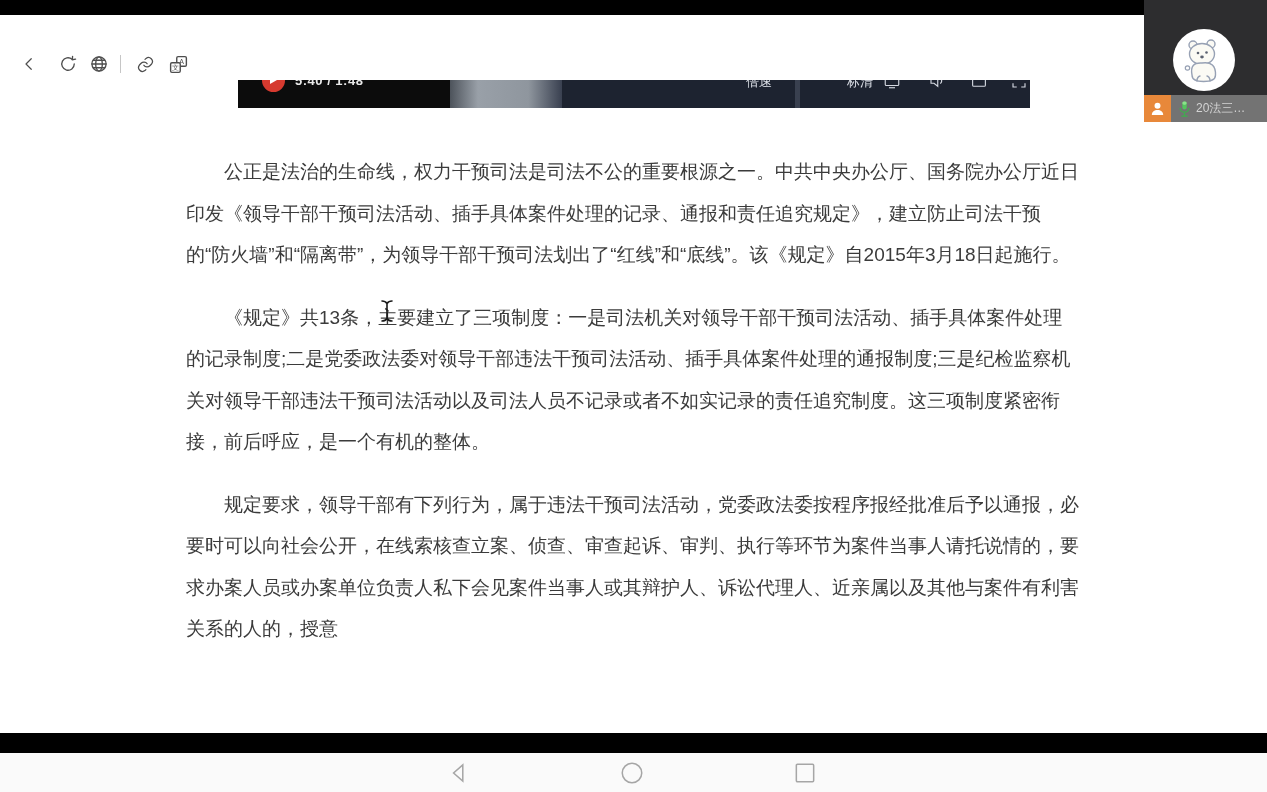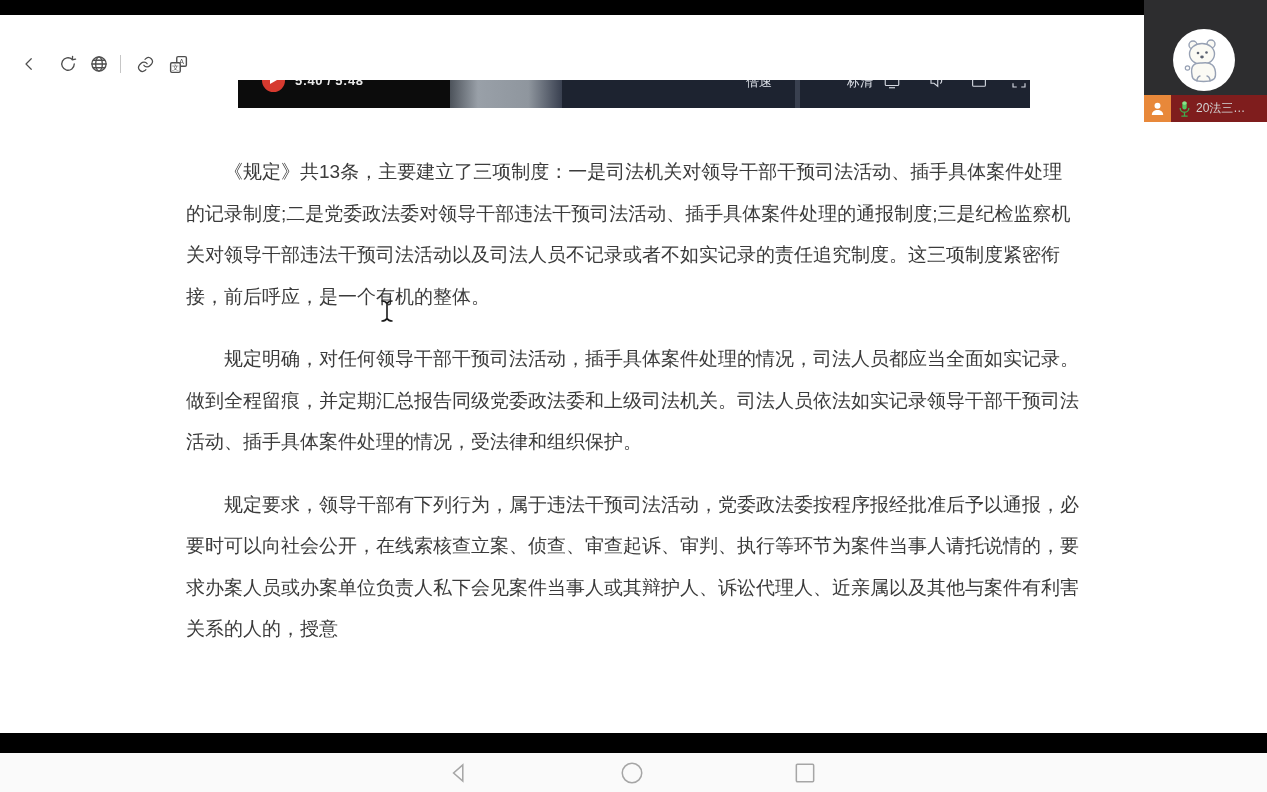--- a/index.html
+++ b/index.html
@@ -50,21 +50,21 @@
   .text-cursor { position:absolute; left:379px; top:299px; width:16px; height:24px; z-index:3; }
   .text-cursor svg { stroke:#1a1a1a; fill:none; stroke-width:1.6; stroke-linecap:round; }
 
   
   .call-overlay { position:absolute; left:1144px; top:0; width:123px; height:122px;
     background:#2d2d2f; z-index:10; }
   .avatar { position:absolute; left:29px; top:29px; width:62px; height:62px; border-radius:50%;
     background:#ffffff; overflow:hidden; }
   .overlay-footer { position:absolute; left:0; bottom:0; width:123px; height:27px; display:flex; }
   .person-btn { width:27px; height:27px; background:#e8883a; display:flex; align-items:center; justify-content:center; }
-  .footer-rest { flex:1; background:#7f1d1d; display:flex; align-items:center; padding-left:7px; }
+  .footer-rest { flex:1; background:#737373; display:flex; align-items:center; padding-left:7px; }
   .participant-name { color:#d3d3d3; font-size:12px; margin-left:5px; white-space:nowrap; overflow:hidden; }
 </style>
 </head>
 <body>
 
 <div class="top-black-bar"></div>
 
 <div class="toolbar">
   <div class="tb-icon" style="margin-right:17px">
     <svg width="18" height="18" viewBox="0 0 24 24">
@@ -99,21 +99,21 @@
       <text x="8.5" y="18.5" text-anchor="middle" font-size="8" stroke="none" fill="#4e4e4e" font-family="Liberation Sans, sans-serif">文</text>
     </svg>
   </div>
 </div>
 
 <div class="video-strip">
   <div class="vs-black"></div>
   <div class="vs-gray"></div>
   <div class="vs-divider"></div>
   <div class="vs-logo"></div>
-  <div class="vs-time">5:40 / 5:48</div>
+  <div class="vs-time">5:40 / 1:48</div>
   <div class="vs-label vs-speed">倍速</div>
   <div class="vs-label vs-quality">标清</div>
   <div class="vs-icon vs-cast">
     <svg width="18" height="18" viewBox="0 0 24 24">
         <rect x="3" y="5" width="18" height="13" rx="1.5"></rect>
         <path d="M8 21 h8"></path>
       </svg>
   </div>
   <div class="vs-icon vs-volume">
     <svg width="18" height="18" viewBox="0 0 24 24">
@@ -127,22 +127,22 @@
       </svg>
   </div>
   <div class="vs-icon vs-fullscreen">
     <svg width="18" height="18" viewBox="0 0 24 24">
         <path d="M4 9 V4 h5 M15 4 h5 v5 M20 15 v5 h-5 M9 20 H4 v-5"></path>
       </svg>
   </div>
 </div>
 
 <div class="article">
+  <p>公正是法治的生命线，权力干预司法是司法不公的重要根源之一。中共中央办公厅、国务院办公厅近日印发《领导干部干预司法活动、插手具体案件处理的记录、通报和责任追究规定》，建立防止司法干预的“防火墙”和“隔离带”，为领导干部干预司法划出了“红线”和“底线”。该《规定》自2015年3月18日起施行。</p>
   <p>《规定》共13条，主要建立了三项制度：一是司法机关对领导干部干预司法活动、插手具体案件处理的记录制度;二是党委政法委对领导干部违法干预司法活动、插手具体案件处理的通报制度;三是纪检监察机关对领导干部违法干预司法活动以及司法人员不记录或者不如实记录的责任追究制度。这三项制度紧密衔接，前后呼应，是一个有机的整体。</p>
-  <p>规定明确，对任何领导干部干预司法活动，插手具体案件处理的情况，司法人员都应当全面如实记录。做到全程留痕，并定期汇总报告同级党委政法委和上级司法机关。司法人员依法如实记录领导干部干预司法活动、插手具体案件处理的情况，受法律和组织保护。</p>
   <p>规定要求，领导干部有下列行为，属于违法干预司法活动，党委政法委按程序报经批准后予以通报，必要时可以向社会公开，在线索核查立案、侦查、审查起诉、审判、执行等环节为案件当事人请托说情的，要求办案人员或办案单位负责人私下会见案件当事人或其辩护人、诉讼代理人、近亲属以及其他与案件有利害关系的人的，授意</p>
 </div>
 
 <div class="text-cursor">
   <svg width="16" height="24" viewBox="0 0 16 24">
     <path d="M3 2 C5.5 2 7 3 8 4.5 C9 3 10.5 2 13 2 M8 4.5 V19.5 M3 22 C5.5 22 7 21 8 19.5 C9 21 10.5 22 13 22"></path>
   </svg>
 </div>
 
 <div class="call-overlay">

